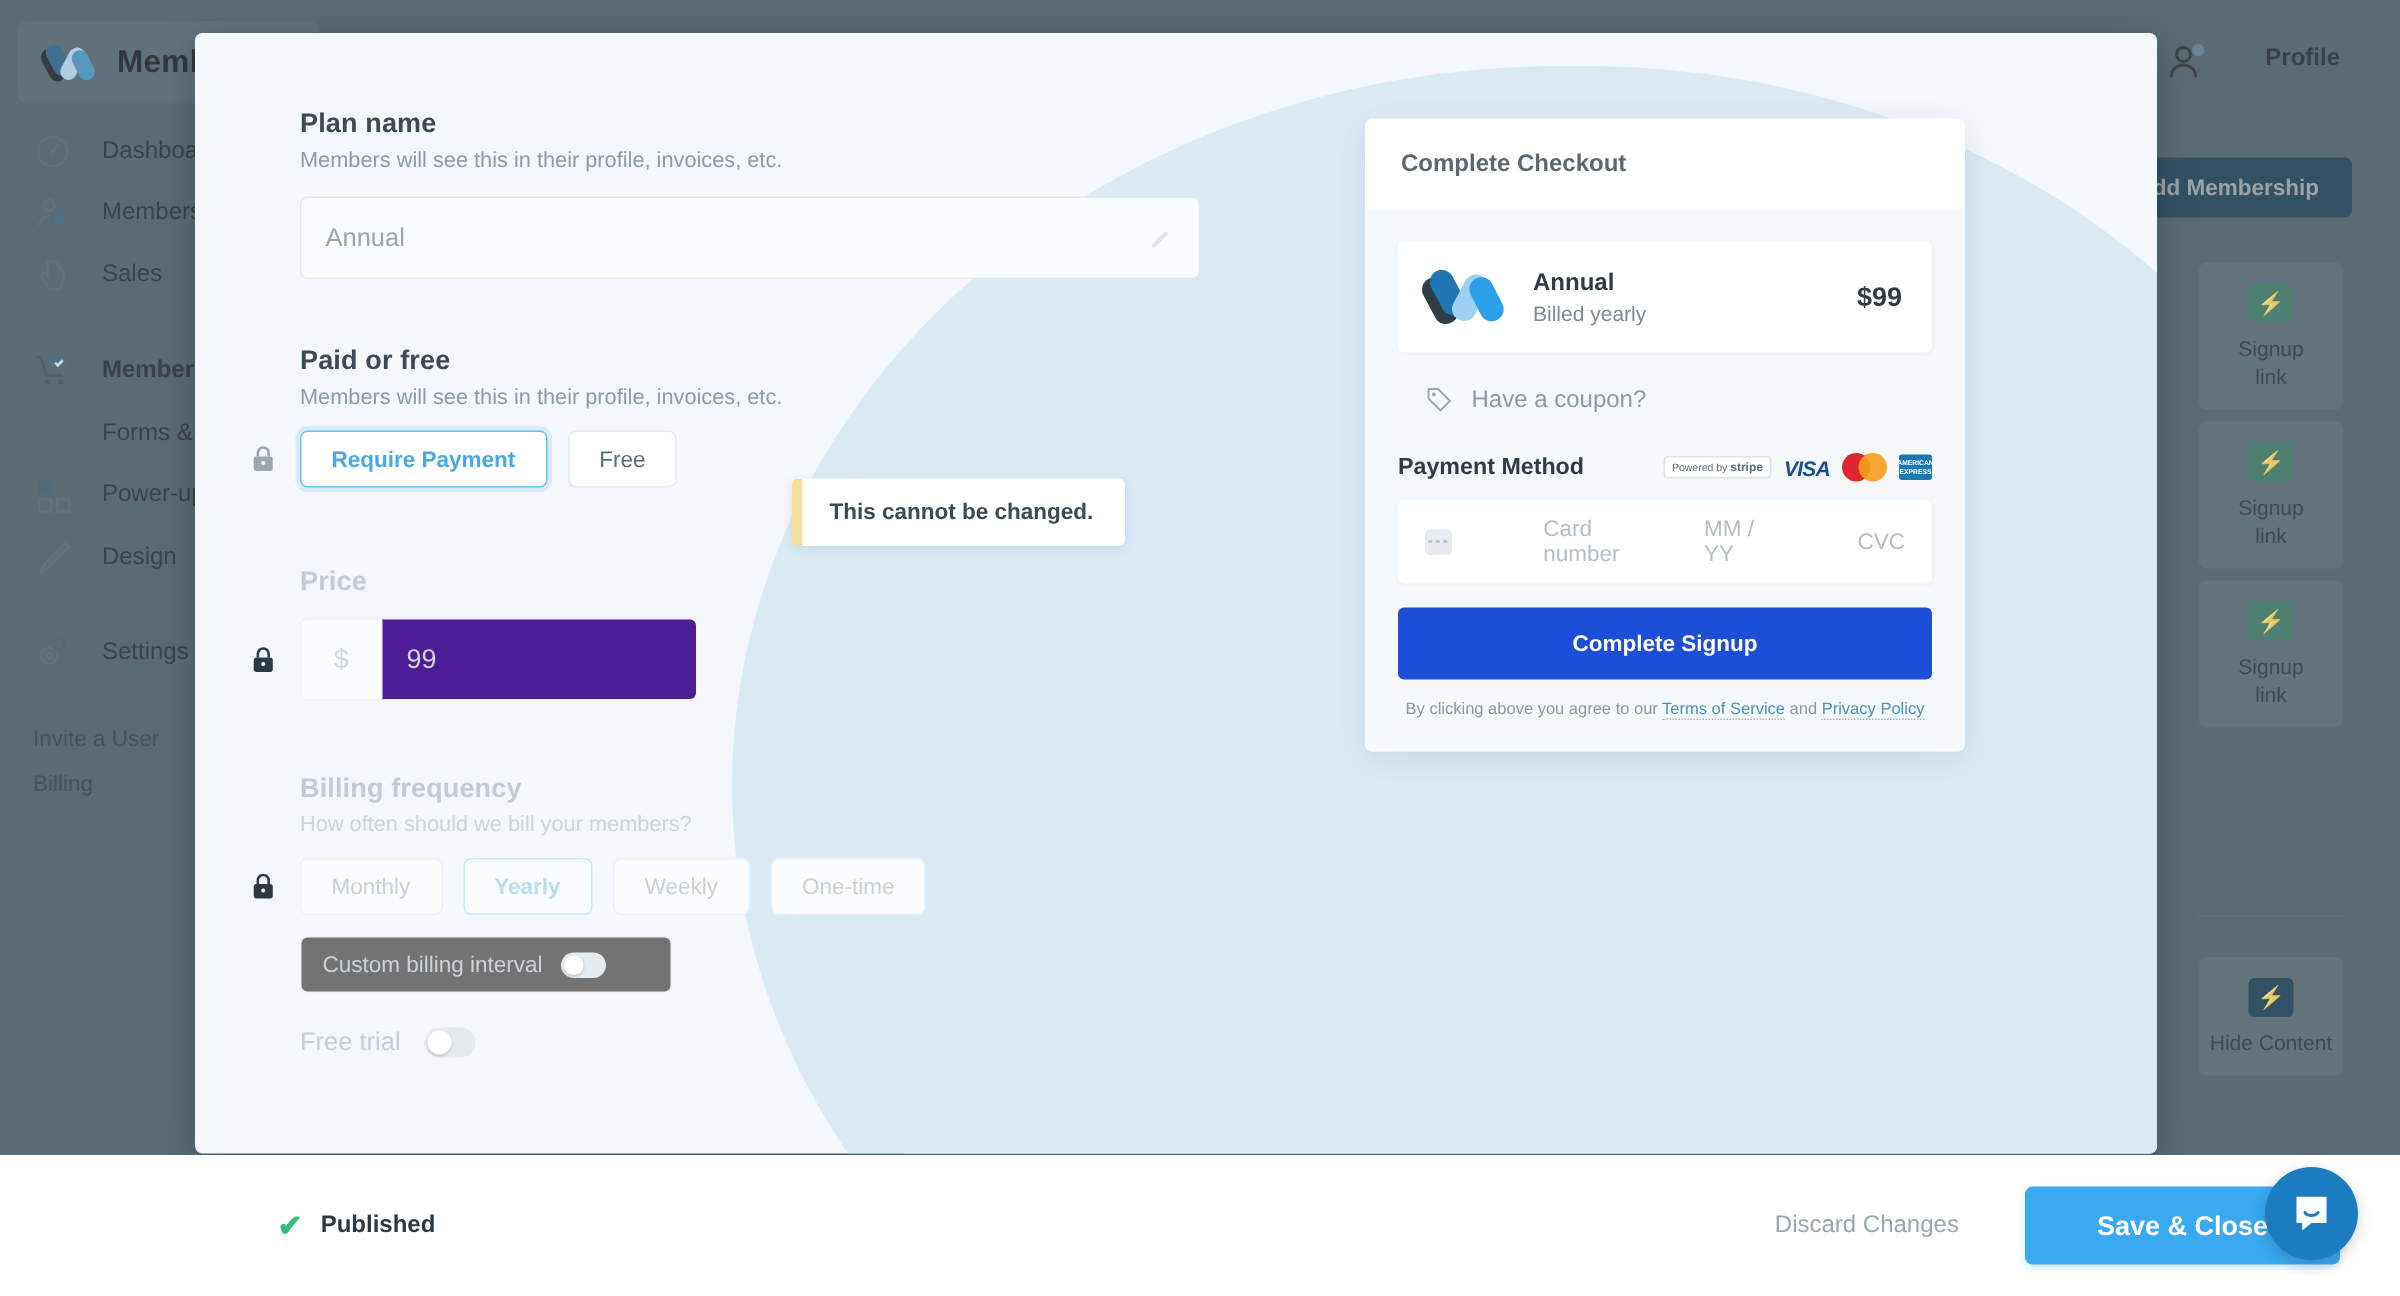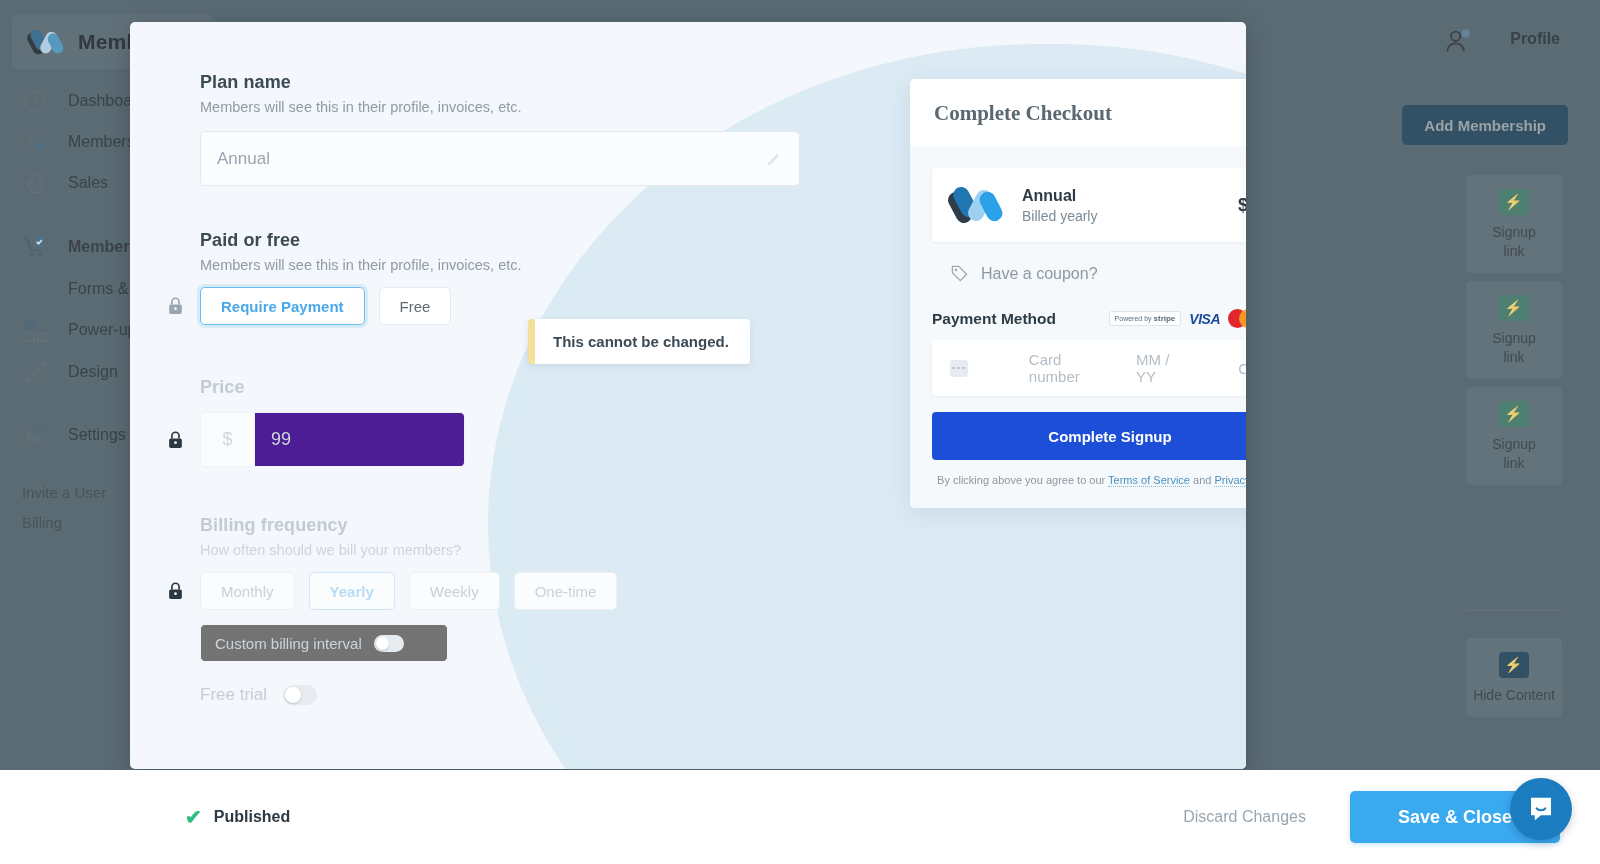--- a/index.html
+++ b/index.html
@@ -48,21 +48,21 @@
   .sl-card .bolt{
     width:30px;height:26px;margin:0 auto 8px;border-radius:4px;background:#2f8a6e;
     display:flex;align-items:center;justify-content:center;color:#cfe8de;font-size:15px;
   }
   .sl-card .bolt.blue{ background:#1f5577; color:#aac4d4; }
   .sl-card .lbl{ font-size:14px; color:#3c4b54; line-height:1.35; }
   #bg-divider{ position:absolute; right:38px; top:610px; width:96px; height:1px; background:rgba(255,255,255,0.07); }
 
   
   #modal{
-    position:absolute; left:130px; top:22px; width:1116px; height:747px;
+    position:absolute; left:130px; top:22px; width:1308px; height:747px;
     background:#f4f7fb; border-radius:5px; overflow:hidden;
     box-shadow:0 6px 26px rgba(0,0,0,.22);
   }
   #blue-blob{
     position:absolute; left:358px; top:22px; width:1105px; height:960px;
     background:#d8e9f3; border-radius:50% 50% 50% 50% / 50% 50% 50% 50%;
     opacity:.9;
   }
   #blue-blob2{
     position:absolute; left:386px; top:22px; width:1080px; height:940px;
@@ -130,21 +130,21 @@
   #freetrial .t-lbl{ font-size:17px; color:#c6ced5; }
   #freetrial .switch{ width:34px; height:20px; }
   #freetrial .switch i{ width:16px; height:16px; }
 
   
   #checkout{
     position:absolute; left:780px; top:57px; width:400px; background:#fff;
     border-radius:5px; box-shadow:0 5px 22px rgba(42,70,95,.10); overflow:hidden;
   }
   #co-head{ padding:22px 24px 20px; background:#fff; }
-  #co-head h3{ font-size:21px; font-weight:bold; color:#5a6872;font-family:Liberation Serif, serif; }
+  #co-head h3{ font-size:16px; font-weight:bold; color:#5a6872; }
   #co-body{ background:#f6f9fb; padding:22px; }
   #plan-card{
     background:#fff; border-radius:4px; padding:18px 20px; display:flex; align-items:center;
     box-shadow:0 1px 3px rgba(42,70,95,.07);
   }
   #plan-card .pname{ font-size:16px; font-weight:bold; color:#2f3c45; }
   #plan-card .pdesc{ font-size:14px; color:#7d8a94; margin-top:3px; }
   #plan-card .pprice{ margin-left:auto; font-size:18px; font-weight:bold; color:#2f3c45; }
 
   #coupon{ display:flex; align-items:center; gap:12px; margin-top:22px; padding-left:18px; }

